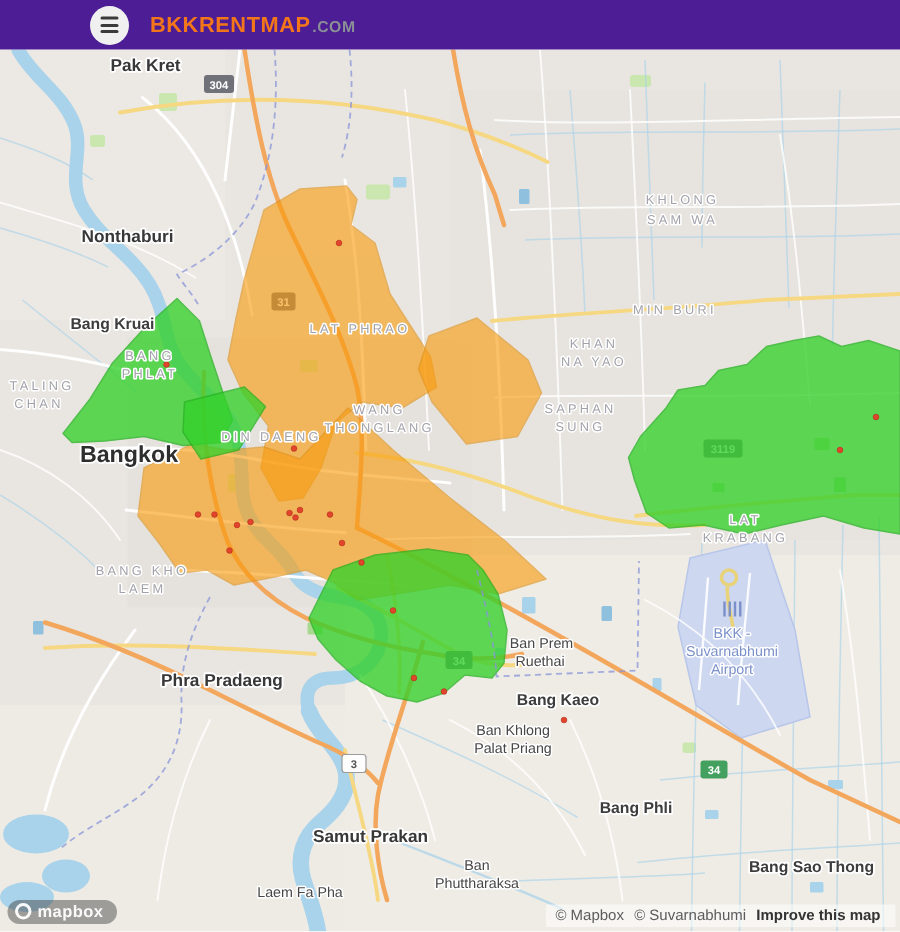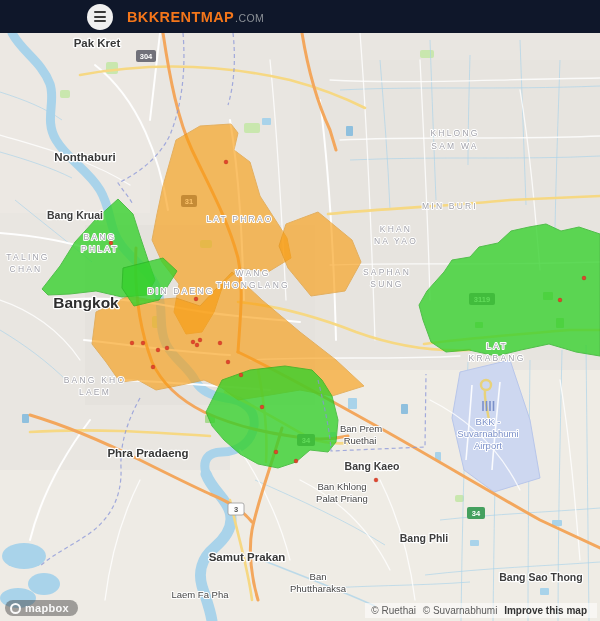--- a/index.html
+++ b/index.html
@@ -1,24 +1,24 @@
 <!DOCTYPE html>
 <html><head>
 <meta charset="utf-8">
 <style>
   html,body{margin:0;padding:0;background:#fff;font-family:"Liberation Sans",sans-serif;}
   .app{width:600px;height:621px;position:relative;overflow:hidden;background:#fff;}
   
-  .header{height:33px;background:#0f172a;display:flex;align-items:center;padding-left:87px;position:relative;z-index:5;}
+  .header{height:33px;background:#4c1d95;display:flex;align-items:center;padding-left:60px;position:relative;z-index:5;}
   .menu-btn{width:26px;height:26px;border-radius:50%;background:#f0f0f0;border:none;display:flex;align-items:center;justify-content:center;cursor:pointer;}
   .burger{display:flex;flex-direction:column;gap:2.5px;}
   .burger span{display:block;width:12px;height:2px;background:#3a3a3a;border-radius:1px;}
   .brand{margin-left:14px;display:flex;align-items:baseline;cursor:pointer;}
   .brand-main{color:#f4761a;font-weight:700;font-size:14.5px;letter-spacing:.4px;}
-  .brand-suffix{color:#8b9096;font-weight:400;font-size:10.5px;margin-left:1px;letter-spacing:.4px;}
+  .brand-suffix{color:#8b9096;font-weight:700;font-size:10.5px;margin-left:1px;letter-spacing:.4px;}
   
   .map-wrap{position:relative;width:600px;height:588px;}
   svg{display:block;}
   .rd-w{stroke:#ffffff;fill:none;stroke-width:2;stroke-linecap:round;opacity:.95;}
   .rd-w2{stroke:#ffffff;fill:none;stroke-width:1.3;stroke-linecap:round;opacity:.8;}
   .rd-y{stroke:#f6d883;fill:none;stroke-width:2.6;stroke-linecap:round;}
   .rd-o{stroke:#f3a75d;fill:none;stroke-width:3;stroke-linecap:round;}
   .canal{stroke:#a9d3ea;fill:none;stroke-width:1;opacity:.65;}
   .canal2{stroke:#a9d3ea;fill:none;stroke-width:1.6;opacity:.75;}
   .river{stroke:#a9d3ea;fill:none;stroke-linecap:round;}
@@ -36,21 +36,21 @@
   .lbl-district{font-size:8.5px;font-weight:500;fill:#a2a2aa;letter-spacing:2.2px;stroke-width:2px;}
   .lbl-airport{font-size:9.5px;font-weight:500;fill:#7b90c9;stroke-width:2px;}
   .shield{rx:2px;}
   .shield-txt{font-size:7.5px;font-weight:700;fill:#fff;text-anchor:middle;}
   .shield-txt-dark{font-size:7.5px;font-weight:700;fill:#555;text-anchor:middle;}
   .marker{fill:#e2442c;stroke:#b22c1a;stroke-width:.4;}
   
   .attrib{position:absolute;right:3px;bottom:3px;background:rgba(255,255,255,.55);padding:2px 6px;font-size:10px;color:#5c5c5c;z-index:4;white-space:nowrap;}
   .attrib a{color:#5c5c5c;text-decoration:none;cursor:pointer;margin-right:4px;}
   .attrib a.improve{color:#333;font-weight:700;margin-top:40px;}
-  .mapbox-logo{position:absolute;left:5px;bottom:5px;display:flex;align-items:center;gap:4px;background:rgba(60,60,60,.45);border-radius:10px;padding:2px 9px 2px 5px;z-index:4;cursor:pointer;}
+  .mapbox-logo{position:absolute;left:5px;bottom:5px;display:flex;gap:4px;background:rgba(60,60,60,.45);border-radius:10px;padding:2px 9px 2px 5px;z-index:4;cursor:pointer;}
   .mapbox-logo .ring{width:11px;height:11px;border:2px solid #fff;border-radius:50%;box-sizing:border-box;opacity:.95;}
   .mapbox-logo .word{color:#fff;font-weight:700;font-size:11px;letter-spacing:.3px;opacity:.95;}
 </style>
 </head>
 <body>
 
 <div class="app">
 
   <div class="header">
     <button class="menu-btn">
@@ -313,18 +313,18 @@
         <text class="lbl lbl-airport" x="488" y="437">Suvarnabhumi</text>
         <text class="lbl lbl-airport" x="488" y="449">Airport</text>
       </g>
     </svg>
 
     <div class="mapbox-logo">
       <span class="ring"></span>
       <span class="word">mapbox</span>
     </div>
     <div class="attrib">
-      <a>© Ruethai</a>
+      <a>© Mapbox</a>
       <a>© Suvarnabhumi</a>
       <a class="improve">Improve this map</a>
     </div>
   </div>
 </div>
 
 </body></html>

